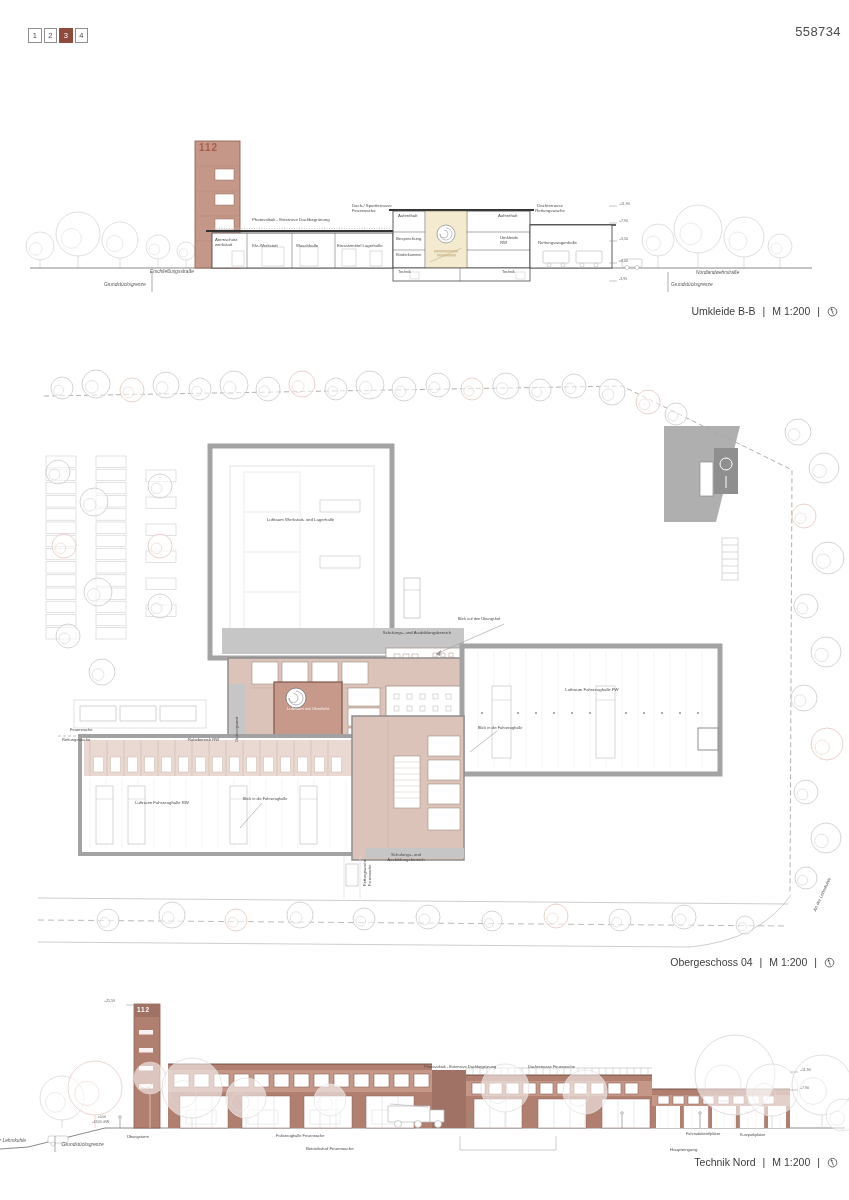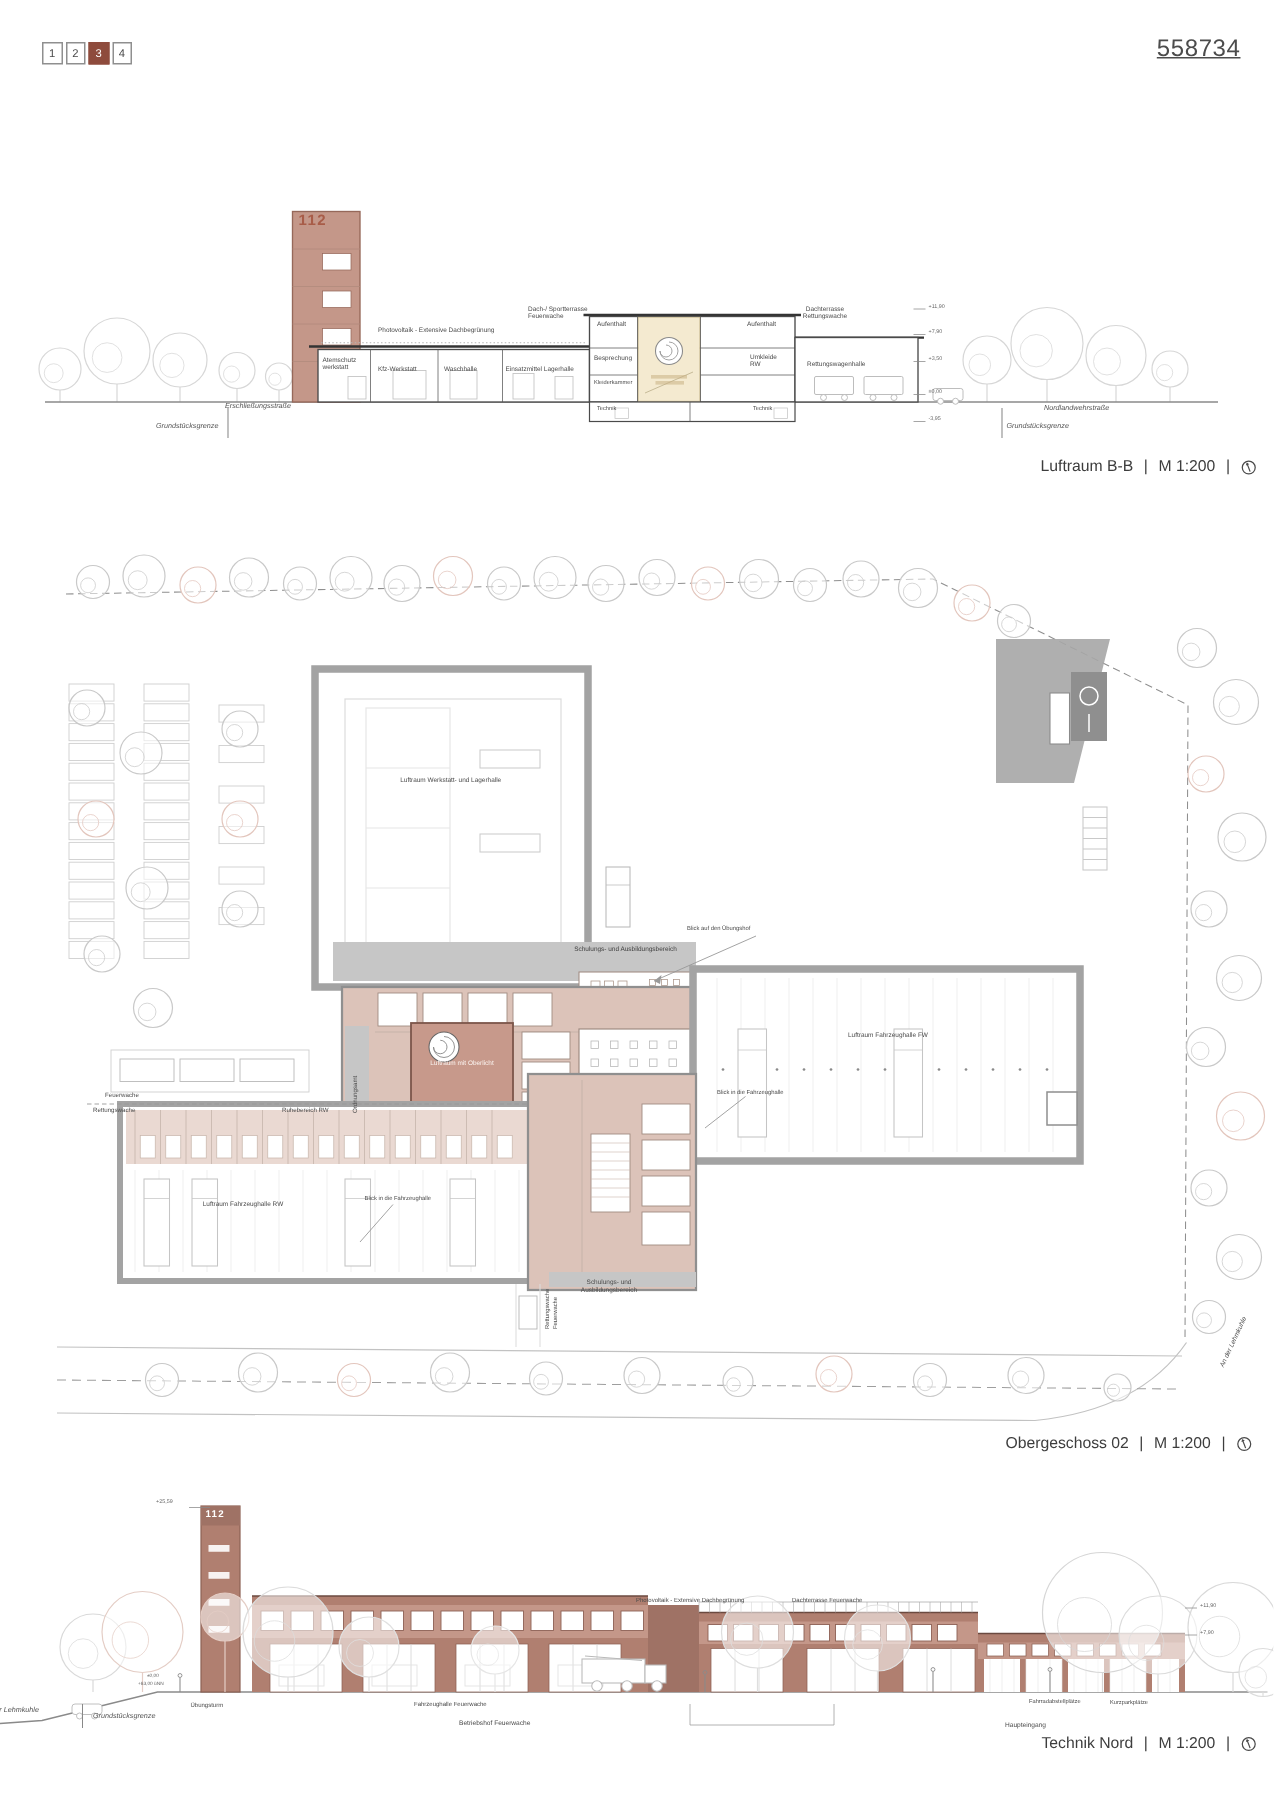--- a/index.html
+++ b/index.html
@@ -20,21 +20,21 @@
   .lbl.vert{transform:rotate(-90deg);transform-origin:0 0;}
   .sheet-title{position:absolute;display:flex;align-items:center;gap:7px;
                font-size:10.5px;color:#3d3d3d;}
   .north{width:11px;height:11px;}
   .north circle,.north line{stroke:#4a4a4a;stroke-width:0.9;fill:none;}
   .north path{fill:#4a4a4a;stroke:none;}
   .pages{position:absolute;left:28px;top:28px;display:flex;gap:2px;}
   .pagebox{width:11.5px;height:13px;border:1px solid #8f8f8f;background:#fff;color:#4a4a4a;
            font-size:7.5px;display:flex;align-items:center;justify-content:center;cursor:default;}
   .pagebox.active{background:var(--c-page-active);border-color:var(--c-page-active);color:#fff;}
-  .sheetnum{position:absolute;right:22px;top:24px;font-size:16px;letter-spacing:.4px;color:#4c4c4c;text-decoration:underline;}
+  .sheetnum{position:absolute;right:8px;top:24px;font-size:13px;letter-spacing:.4px;color:#4c4c4c;}
   .t112-sec{position:absolute;left:199px;top:142px;font-size:10px;font-weight:bold;color:#a85c48;letter-spacing:1px;}
   .t112-elev{position:absolute;left:137px;top:1006px;font-size:6.5px;font-weight:bold;color:#fff;letter-spacing:.8px;}
 </style>
 </head>
 <body>
 
 <div id="sheet" style="--c-page-active: #8e4b3c; --c-brick: #c49789; --c-brick-dark: #b07f70; --c-plan-pink: #dcc3b9; --c-plan-salmon: #c7998b; --c-wall: #a3a3a3; --c-band: #c6c6c6; --c-stair: #f4ead0;">
 
 <svg id="cv" width="849" height="1200" viewBox="0 0 849 1200">
 
@@ -774,21 +774,21 @@
   <div class="lbl s" style="left:619px;top:202px">+11,90</div>
   <div class="lbl s" style="left:619px;top:219px">+7,90</div>
   <div class="lbl s" style="left:619px;top:237px">+3,50</div>
   <div class="lbl s" style="left:619px;top:259px">±0,00</div>
   <div class="lbl s" style="left:619px;top:277px">-3,95</div>
   <div class="lbl i" style="left:150px;top:268.5px">Erschließungsstraße</div>
   <div class="lbl i" style="left:104px;top:281.5px">Grundstücksgrenze</div>
   <div class="lbl i" style="left:696px;top:270px">Nordlandwehrstraße</div>
   <div class="lbl i" style="left:671px;top:281.5px">Grundstücksgrenze</div>
   <div class="sheet-title" style="right:11px;top:305px">
-    <span>Luftraum B-B</span>
+    <span>Umkleide B-B</span>
     <span>|</span>
     <span>M 1:200</span>
     <span>|</span>
     <svg class="north" viewBox="0 0 12 12">
       <circle cx="6" cy="6.2" r="4.7"></circle>
           <line x1="7" y1="9.2" x2="4.7" y2="3.2"></line>
           <path d="M3.9,4.8 L4.6,2.5 L6.4,3.9 Z"></path>
     </svg>
   </div>
 </div>
@@ -806,21 +806,21 @@
   <div class="lbl wrap c" style="left:122px;top:800px;width:80px">Luftraum Fahrzeughalle RW</div>
   <div class="lbl" style="left:478px;top:726px;font-size:3.9px">Blick in die Fahrzeughalle</div>
   <div class="lbl" style="left:243px;top:797px;font-size:3.9px">Blick in die Fahrzeughalle</div>
   <div class="lbl vert" style="left:363px;top:886px;font-size:3.9px">
     <span style="display:block">Rettungswache</span>
     <span style="display:block">Feuerwache</span>
   </div>
   <div class="lbl wrap c" style="left:380px;top:852px;width:52px">Schulungs- und Ausbildungsbereich</div>
   <div class="lbl i" style="left:812px;top:910px;font-size:4.5px;transform:rotate(-65deg);transform-origin:0 0">An der Lehmkuhle</div>
   <div class="sheet-title" style="right:14px;top:956px">
-    <span>Obergeschoss 02</span>
+    <span>Obergeschoss 04</span>
     <span>|</span>
     <span>M 1:200</span>
     <span>|</span>
     <svg class="north" viewBox="0 0 12 12">
       <circle cx="6" cy="6.2" r="4.7"></circle>
           <line x1="7" y1="9.2" x2="4.7" y2="3.2"></line>
           <path d="M3.9,4.8 L4.6,2.5 L6.4,3.9 Z"></path>
     </svg>
   </div>
 </div>

